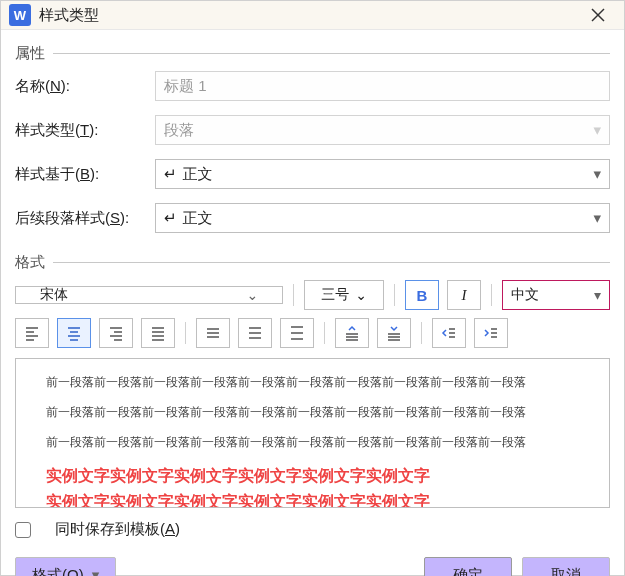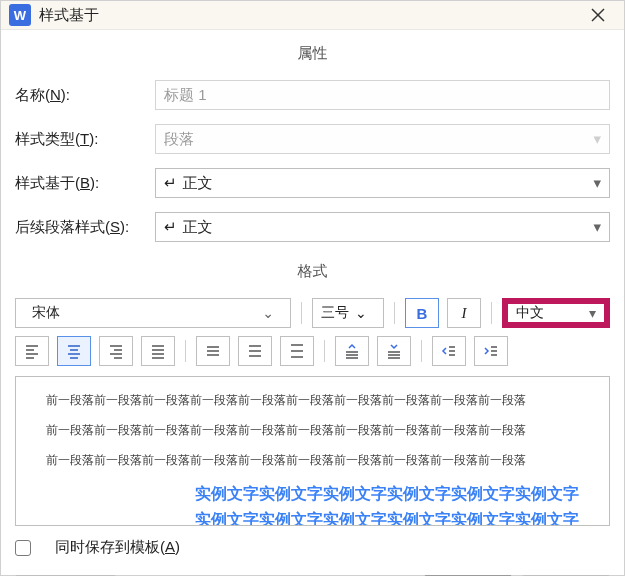--- a/index.html
+++ b/index.html
@@ -60,21 +60,20 @@
     flex-direction: column;
   }
   
   .section-header {
     display: flex;
     align-items: center;
     margin: 6px 0 8px 0;
     color: #555;
     font-size: 15px;
     gap: 8px;
-    flex-direction: column;
   }
   .section-header .line {
     flex: 1;
     height: 0;
     border-top: 1px solid #c8c8c8;
   }
   
   .form-row {
     display: flex;
     align-items: center;
@@ -114,39 +113,39 @@
   }
   
   .fmt-row1 {
     display: flex;
     align-items: center;
     gap: 8px;
     margin-bottom: 8px;
   }
   .font-combo {
     flex: 1;
-    height: 30px;
-    border: 1px solid #bfbfbf;
-    display: flex;
-    align-items: center;
-    padding: 0 16px;
+    height: 18px;
+    border: 1px solid #bfbfbf;
+    display: flex;
+    align-items: center;
+    padding: 0 24px;
   }
   .font-combo .caret { margin-left: auto; color: #666; }
   .sep {
     width: 0;
     height: 22px;
     border-left: 1px solid #d0d0d0;
     margin: 0 2px;
   }
   .size-combo {
     height: 30px;
     border: 1px solid #bfbfbf;
     display: flex;
     align-items: center;
-    padding: 0 8px;
+    padding: 0 16px;
     min-width: 72px;
     gap: 6px;
   }
   .tbtn {
     height: 30px;
     width: 34px;
     border: 1px solid #bfbfbf;
     background: #fff;
     display: flex;
     align-items: center;
@@ -155,21 +154,21 @@
     cursor: pointer;
   }
   .tbtn.bold-active {
     border-color: #5a91e8;
     color: #3a6de0;
     font-weight: 700;
   }
   .tbtn.italic { font-style: italic; font-family: Georgia, serif; }
   .lang-combo {
     height: 30px;
-    border: 6px solid #be185d;
+    border: 1px solid #be185d;
     display: flex;
     align-items: center;
     padding: 0 8px;
     min-width: 108px;
   }
   .lang-combo .caret { margin-left: auto; color: #666; }
 
   .fmt-row2 {
     display: flex;
     align-items: center;
@@ -204,23 +203,23 @@
     font-size: 12px;
     text-align: justify;
     line-height: 1.5;
     margin-bottom: 12px;
     white-space: nowrap;
   }
   .preview-sample {
     font-family: "SimSun", "Songti SC", serif;
     font-weight: 700;
     font-size: 16px;
-    text-align: right;
+    text-align: left;
     line-height: 1.6;
-    color: #3b82f6;
+    color: #ef4444;
   }
 
   .saveto-row {
     display: flex;
     align-items: center;
     margin: 12px 0 0 0;
     gap: 24px;
     font-size: 15px;
   }
   .chk {
@@ -258,21 +257,21 @@
 
   .u { text-decoration: underline; }
 </style>
 </head>
 <body>
 
 <div class="dialog">
 
   <div class="titlebar">
     <div class="app-icon">W</div>
-    <div class="title-text">样式基于</div>
+    <div class="title-text">样式类型</div>
     <div class="close-btn">
       <svg viewBox="0 0 14 14">
         <line x1="1" y1="1" x2="13" y2="13" stroke="#333" stroke-width="1.5"></line>
         <line x1="13" y1="1" x2="1" y2="13" stroke="#333" stroke-width="1.5"></line>
       </svg>
     </div>
   </div>
 
   <div class="body">
 

